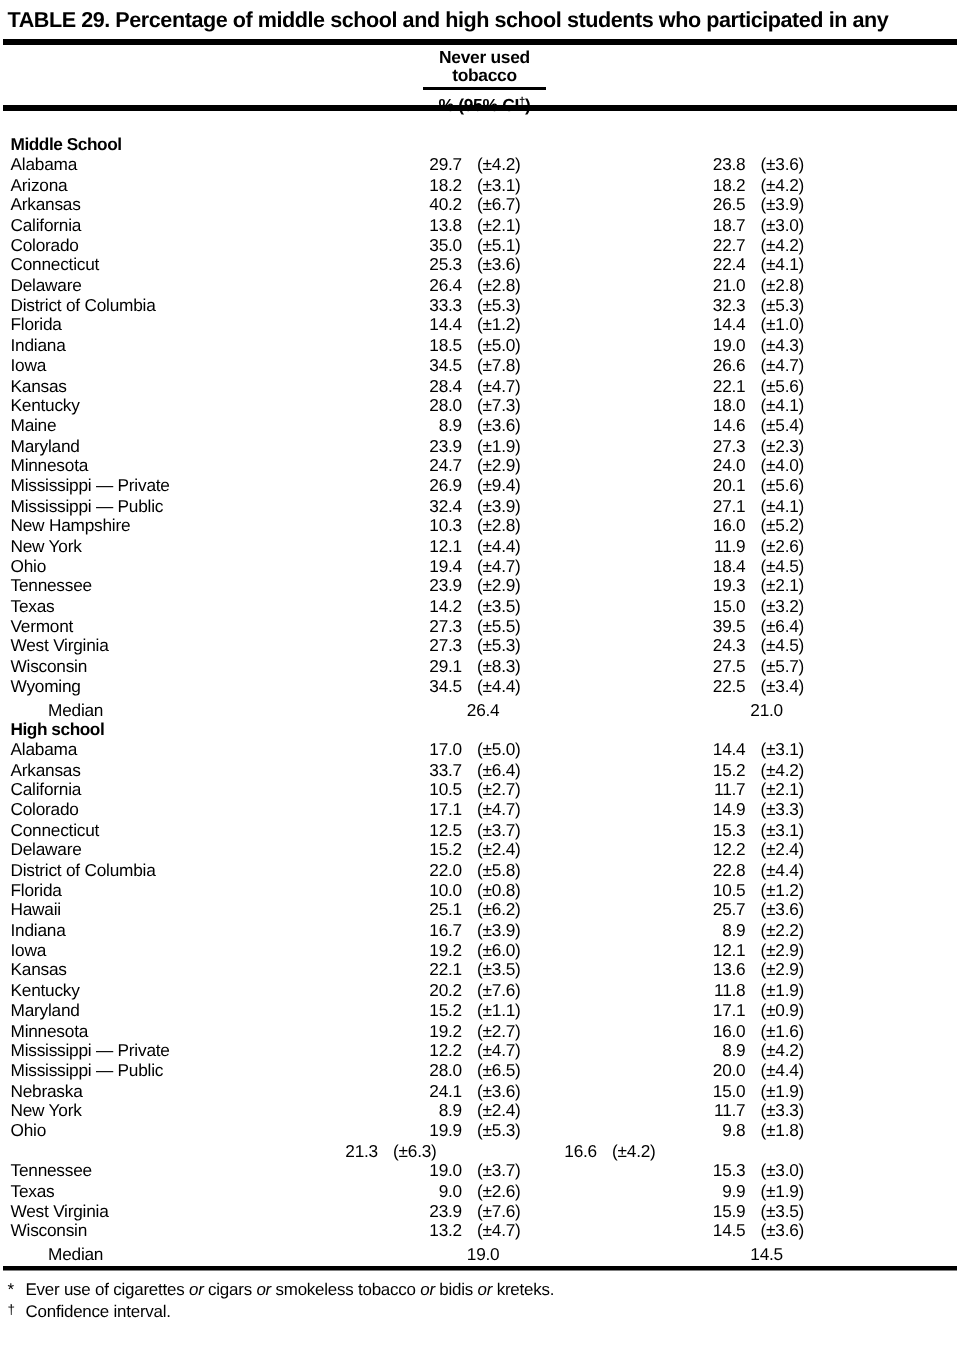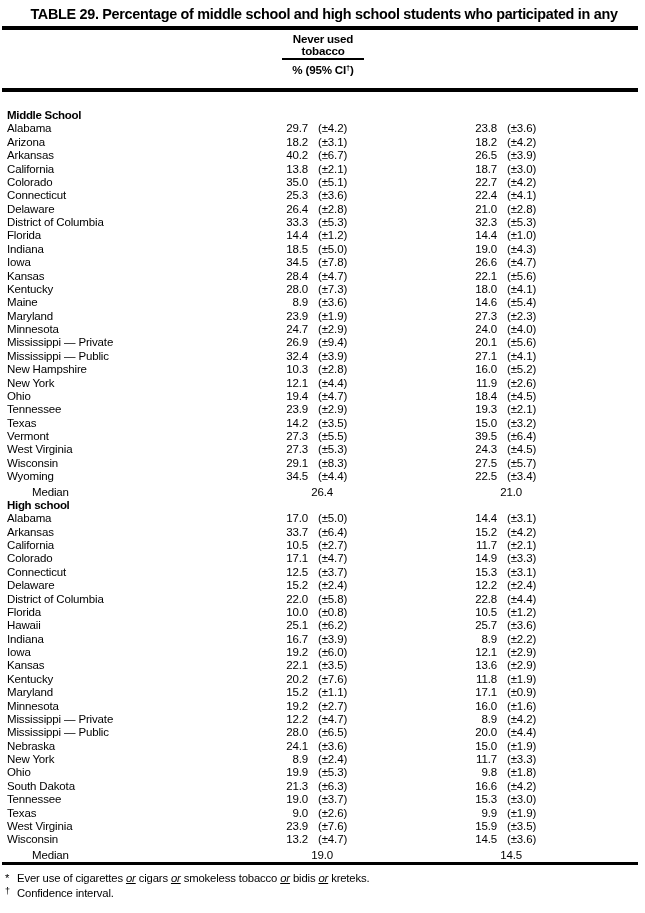--- a/index.html
+++ b/index.html
@@ -14,30 +14,30 @@
   .page { position:relative; width:645px; height:913px; }
 
   
   .title {
     margin:5px 2px 0 5px;
     font-weight:bold;
     font-size:14.4px;
     line-height:19px;
     letter-spacing:-0.3px;
   }
-  .title div { white-space:nowrap;text-align:center; }
+  .title div { white-space:nowrap; }
 
   
   .rule { margin-left:2px; width:636px; background:#000; }
   .rule.thick { height:4px; }
   .rule.r1 { margin-top:2px; }
   .rule.bottom { height:3px; }
 
   
-  .colheads { position:relative; height:58px; }
+  .colheads { position:relative; height:40px; }
   .colhead { position:absolute; top:3px; width:160px; text-align:center;
              font-weight:bold; font-size:11.6px; line-height:12px; letter-spacing:-0.2px; }
   .ch1 { left:243px; }
   .ch2 { left:430px; }
   .ch-rule { height:2px; background:#000; width:82px; margin:1px auto 2px; }
   .ch2 .ch-rule { width:84px; }
   .ch-sub sup { font-size:7.5px; vertical-align:4px; }
 
   
   #table-body { margin-top:17px; }
@@ -52,21 +52,21 @@
   .row .pct { text-align:right; }
   .row .ci  { padding-left:10px; }
   .section-label { font-weight:bold; letter-spacing:-0.3px; }
   .row.median { margin-top:2px;padding-left:32px; }
 
   
   .footnotes { margin:6px 0 0 5px; font-size:11.3px; line-height:14.5px; letter-spacing:-0.15px; }
   .fn-line { display:flex; }
   .fn-marker { width:12px; flex:0 0 12px; }
   .fn-marker.fn-sup { font-size:9px; position:relative; top:-2px; }
-  .fn-text em { font-style:italic;text-decoration:underline; }
+  .fn-text em { font-style:italic; }
 </style>
 </head>
 <body>
 
 <div class="page">
 
   <div class="title">
     <div>TABLE 29. Percentage of middle school and high school students who participated in any</div>
   </div>
 
@@ -420,21 +420,20 @@
         <div class="ci">(±3.3)</div>
       </div>
       <div class="row">
         <div class="name">Ohio</div>
         <div class="pct">19.9</div>
         <div class="ci">(±5.3)</div>
         <div class="pct">9.8</div>
         <div class="ci">(±1.8)</div>
       </div>
       <div class="row">
-        <div class="name">South Dakota</div>
         <div class="pct">21.3</div>
         <div class="ci">(±6.3)</div>
         <div class="pct">16.6</div>
         <div class="ci">(±4.2)</div>
       </div>
       <div class="row">
         <div class="name">Tennessee</div>
         <div class="pct">19.0</div>
         <div class="ci">(±3.7)</div>
         <div class="pct">15.3</div>

